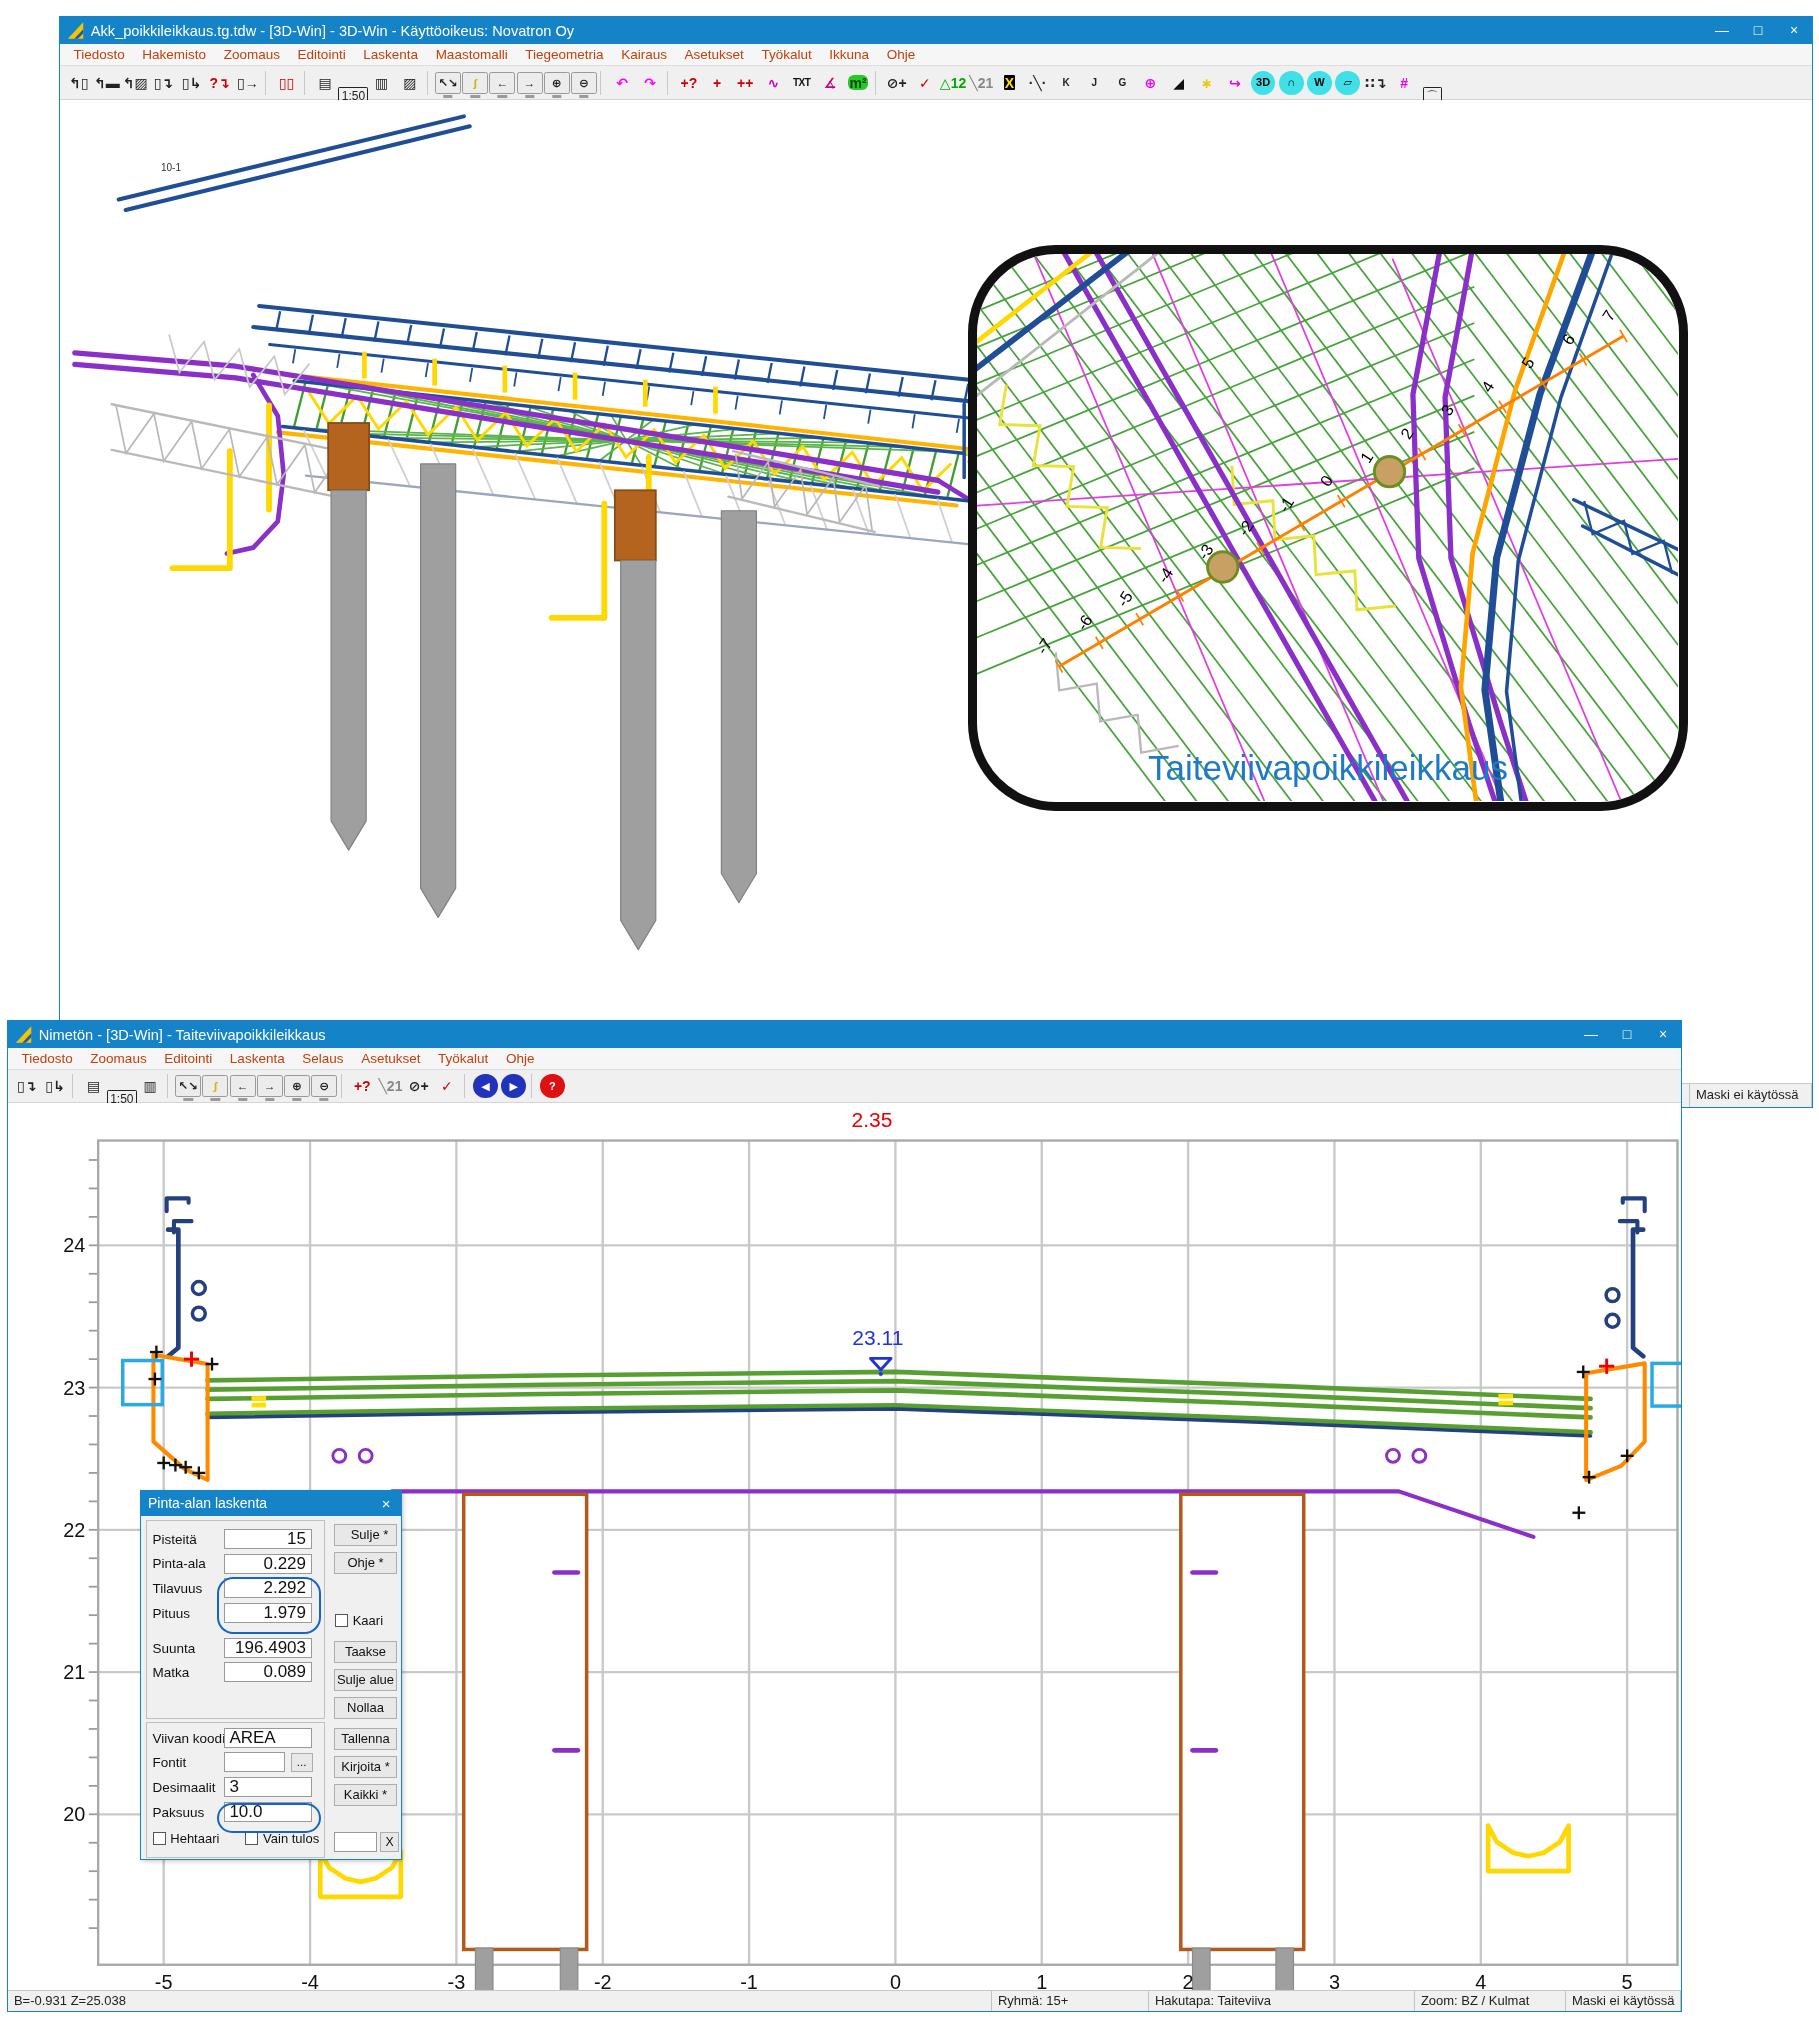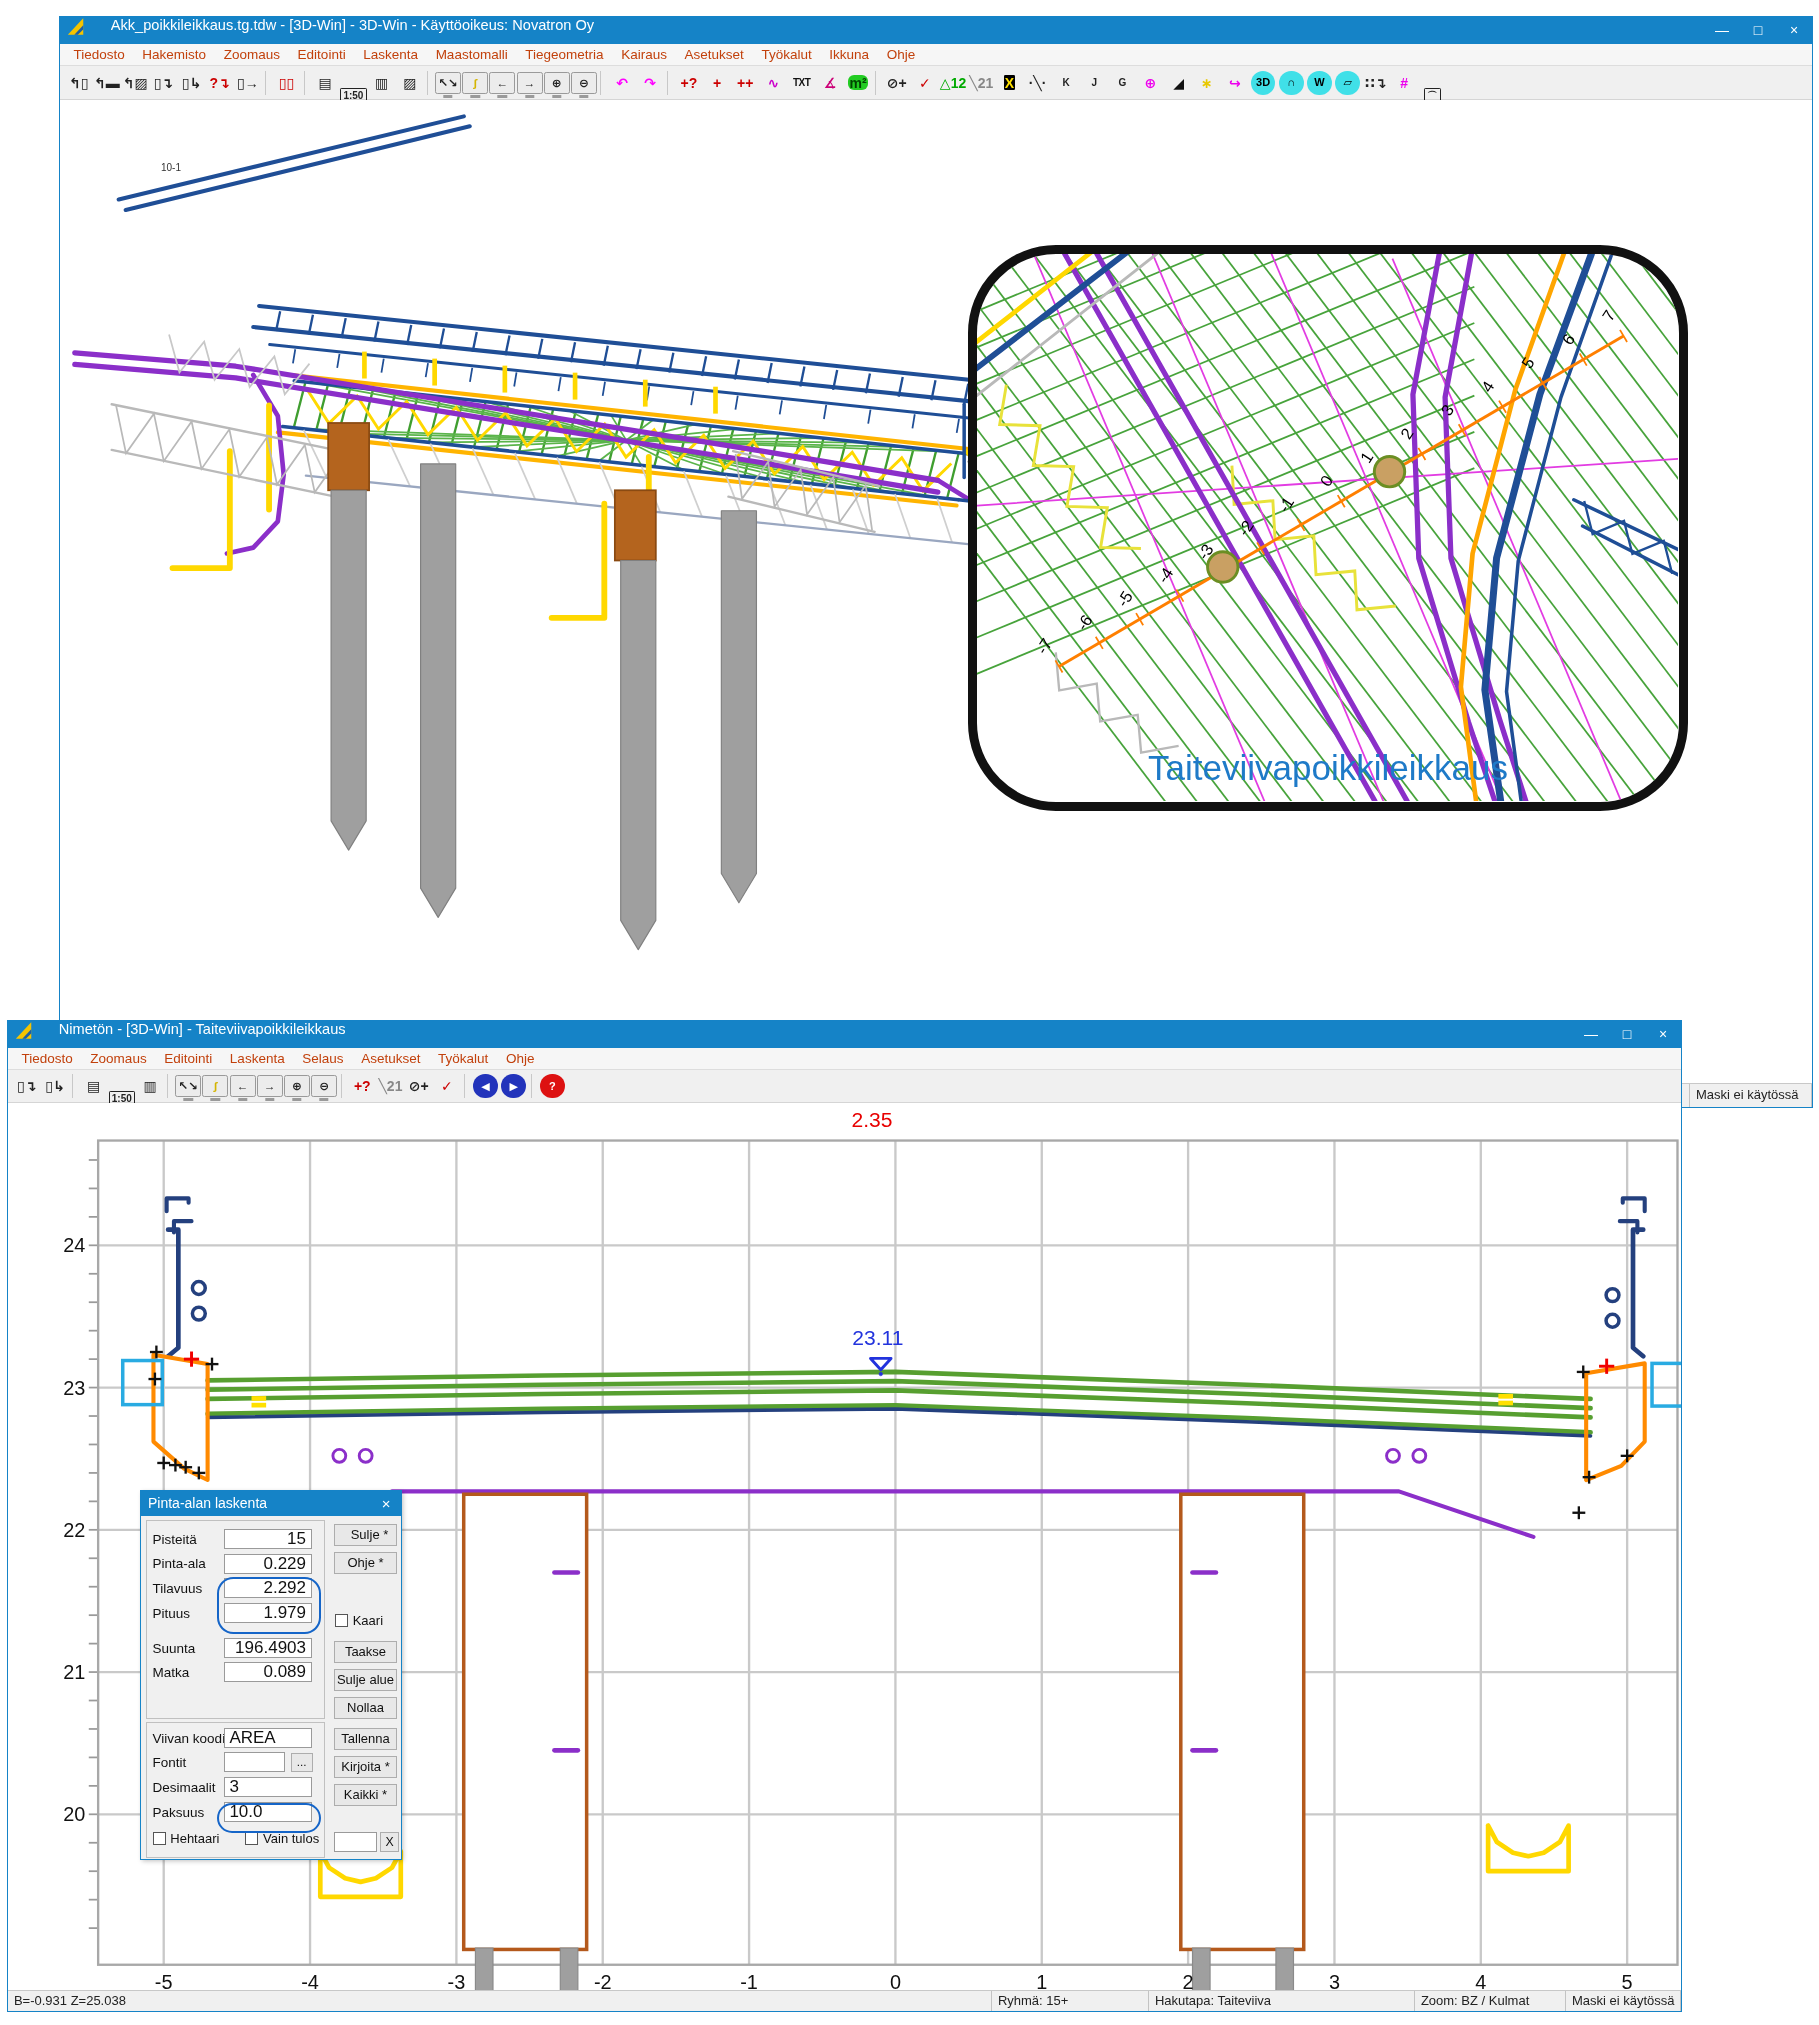--- a/index.html
+++ b/index.html
@@ -2,36 +2,36 @@
 <html style="font-size:9.4px"><head>
 <meta charset="utf-8">
 <style>
   html,body{margin:0;padding:0;background:#fff;}
   *{box-sizing:border-box;}
   #screen{position:relative;width:1819px;height:2025px;background:#ffffff;overflow:hidden;
           font-family:"Liberation Sans","DejaVu Sans",sans-serif;color:#111;}
   .win{position:absolute;background:#fff;border:1.2px solid #1583c7;}
   #win-top{left:59px;top:16.4px;width:1754px;height:1092px;z-index:1;}
   #win-bottom{left:7px;top:1020px;width:1675px;height:992px;z-index:3;}
-  .titlebar{height:27px;background:#1583c7;display:flex;align-items:flex-start;padding-left:5.9px;gap:20px;}
+  .titlebar{height:27px;background:#1583c7;display:flex;align-items:center;padding-left:5.9px;}
   .applogo{width:19px;height:19px;margin-right:5.9px;display:inline-flex;}
   .wtitle{color:#fff;font-size:14.6px;flex:1;white-space:nowrap;overflow:hidden;}
   .winbtns{display:flex;}
   .wb{width:36px;height:27px;line-height:27px;text-align:center;color:#fff;font-size:14px;cursor:default;}
   .menubar{height:22px;background:#f6f6f6;border-bottom:0.6px solid #ddd;display:flex;align-items:center;padding-left:4.7px;}
   .mi{font-size:13.5px;padding:0 8.8px;line-height:21.7px;color:#c2410c;white-space:nowrap;}
   .toolbar{height:34px;background:#f0f0f0;border-bottom:0.6px solid #d5d5d5;display:flex;align-items:center;padding-left:4.7px;}
   .tbi{width:27px;height:27px;margin:0.6px;display:flex;align-items:center;justify-content:center;flex:none;}
   .tbi .g{font-size:14px;font-weight:600;line-height:1;white-space:nowrap;padding:0.6px 1.2px;border-radius:1.2px;}
   .tbi.sep{width:4.7px;height:24.6px;border-left:1.2px solid #c8c8c8;margin:0 2.9px;}
   .tbi.mon{background:#ececec;border:1.8px solid #9a9a9a;border-radius:2.3px;position:relative;width:26px;height:22px;margin-top:1.2px;}
   .tbi.mon::after{content:"";position:absolute;bottom:-4.7px;left:50%;transform:translateX(-50%);width:9.4px;height:2.9px;background:#9a9a9a;}
   .tbi.mon .g{font-size:11.7px;}
   .tbi.circ .g{display:flex;align-items:center;justify-content:center;width:24.6px;height:24.6px;border-radius:50%;font-size:11px;font-weight:bold;}
-  .tbi.box .g{border:1.2px solid #222;padding:1.8px 2.3px;font-size:10px;font-weight:bold;margin-top:26px;}
+  .tbi.box .g{border:1.2px solid #222;padding:1.8px 2.3px;font-size:12px;font-weight:normal;margin-top:26px;}
   .tbi.txt .g{font-size:10px;font-weight:bold;letter-spacing:-0.6px;}
   .canvas{position:relative;background:#fff;overflow:hidden;}
   #canvas3d{width:1751px;height:983px;}
   #canvasxs{width:1673px;height:887px;}
   .statusbar{display:flex;background:#f0f0f0;border-top:0.6px solid #c8c8c8;font-size:13px;color:#222;}
   #win-top .statusbar{height:23.4px;}
   #win-bottom .statusbar{height:21px;}
   .seg{border-right:1.2px solid #c3c3c3;padding:0 5.9px;line-height:19.3px;white-space:nowrap;overflow:hidden;}
   .segfill{flex:1;}
   #win-top .segright{width:122px;line-height:22px;}

